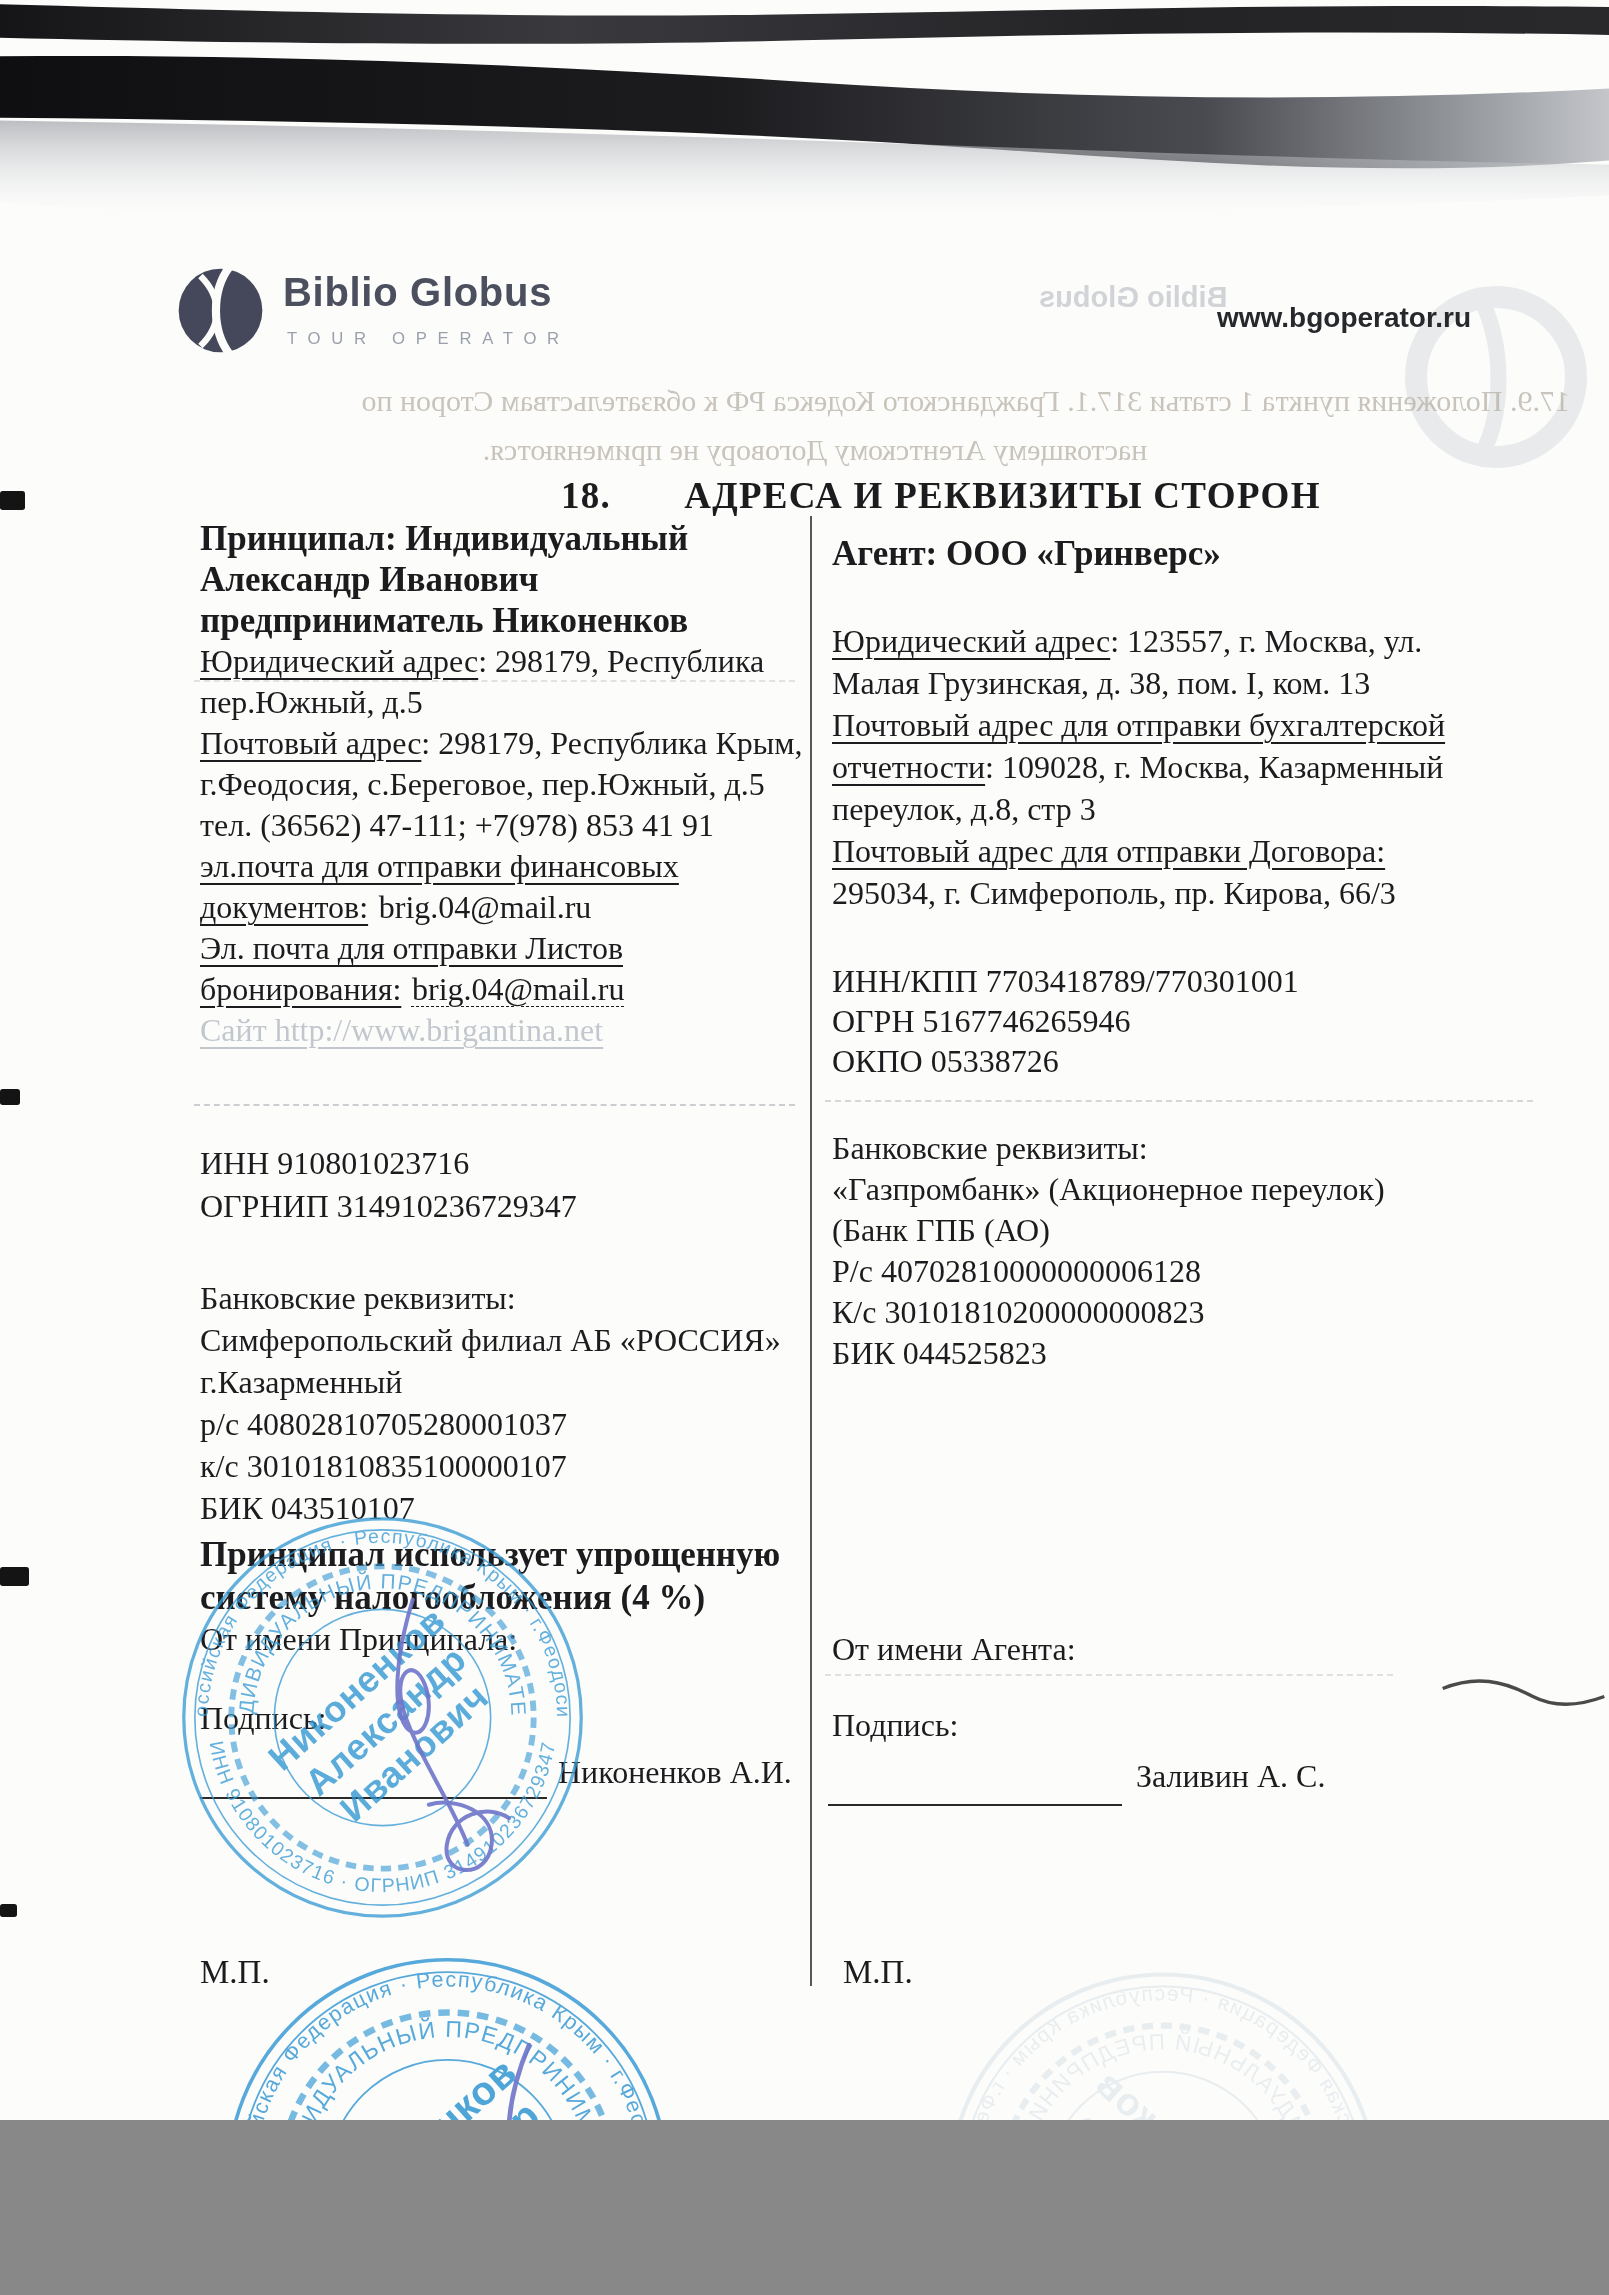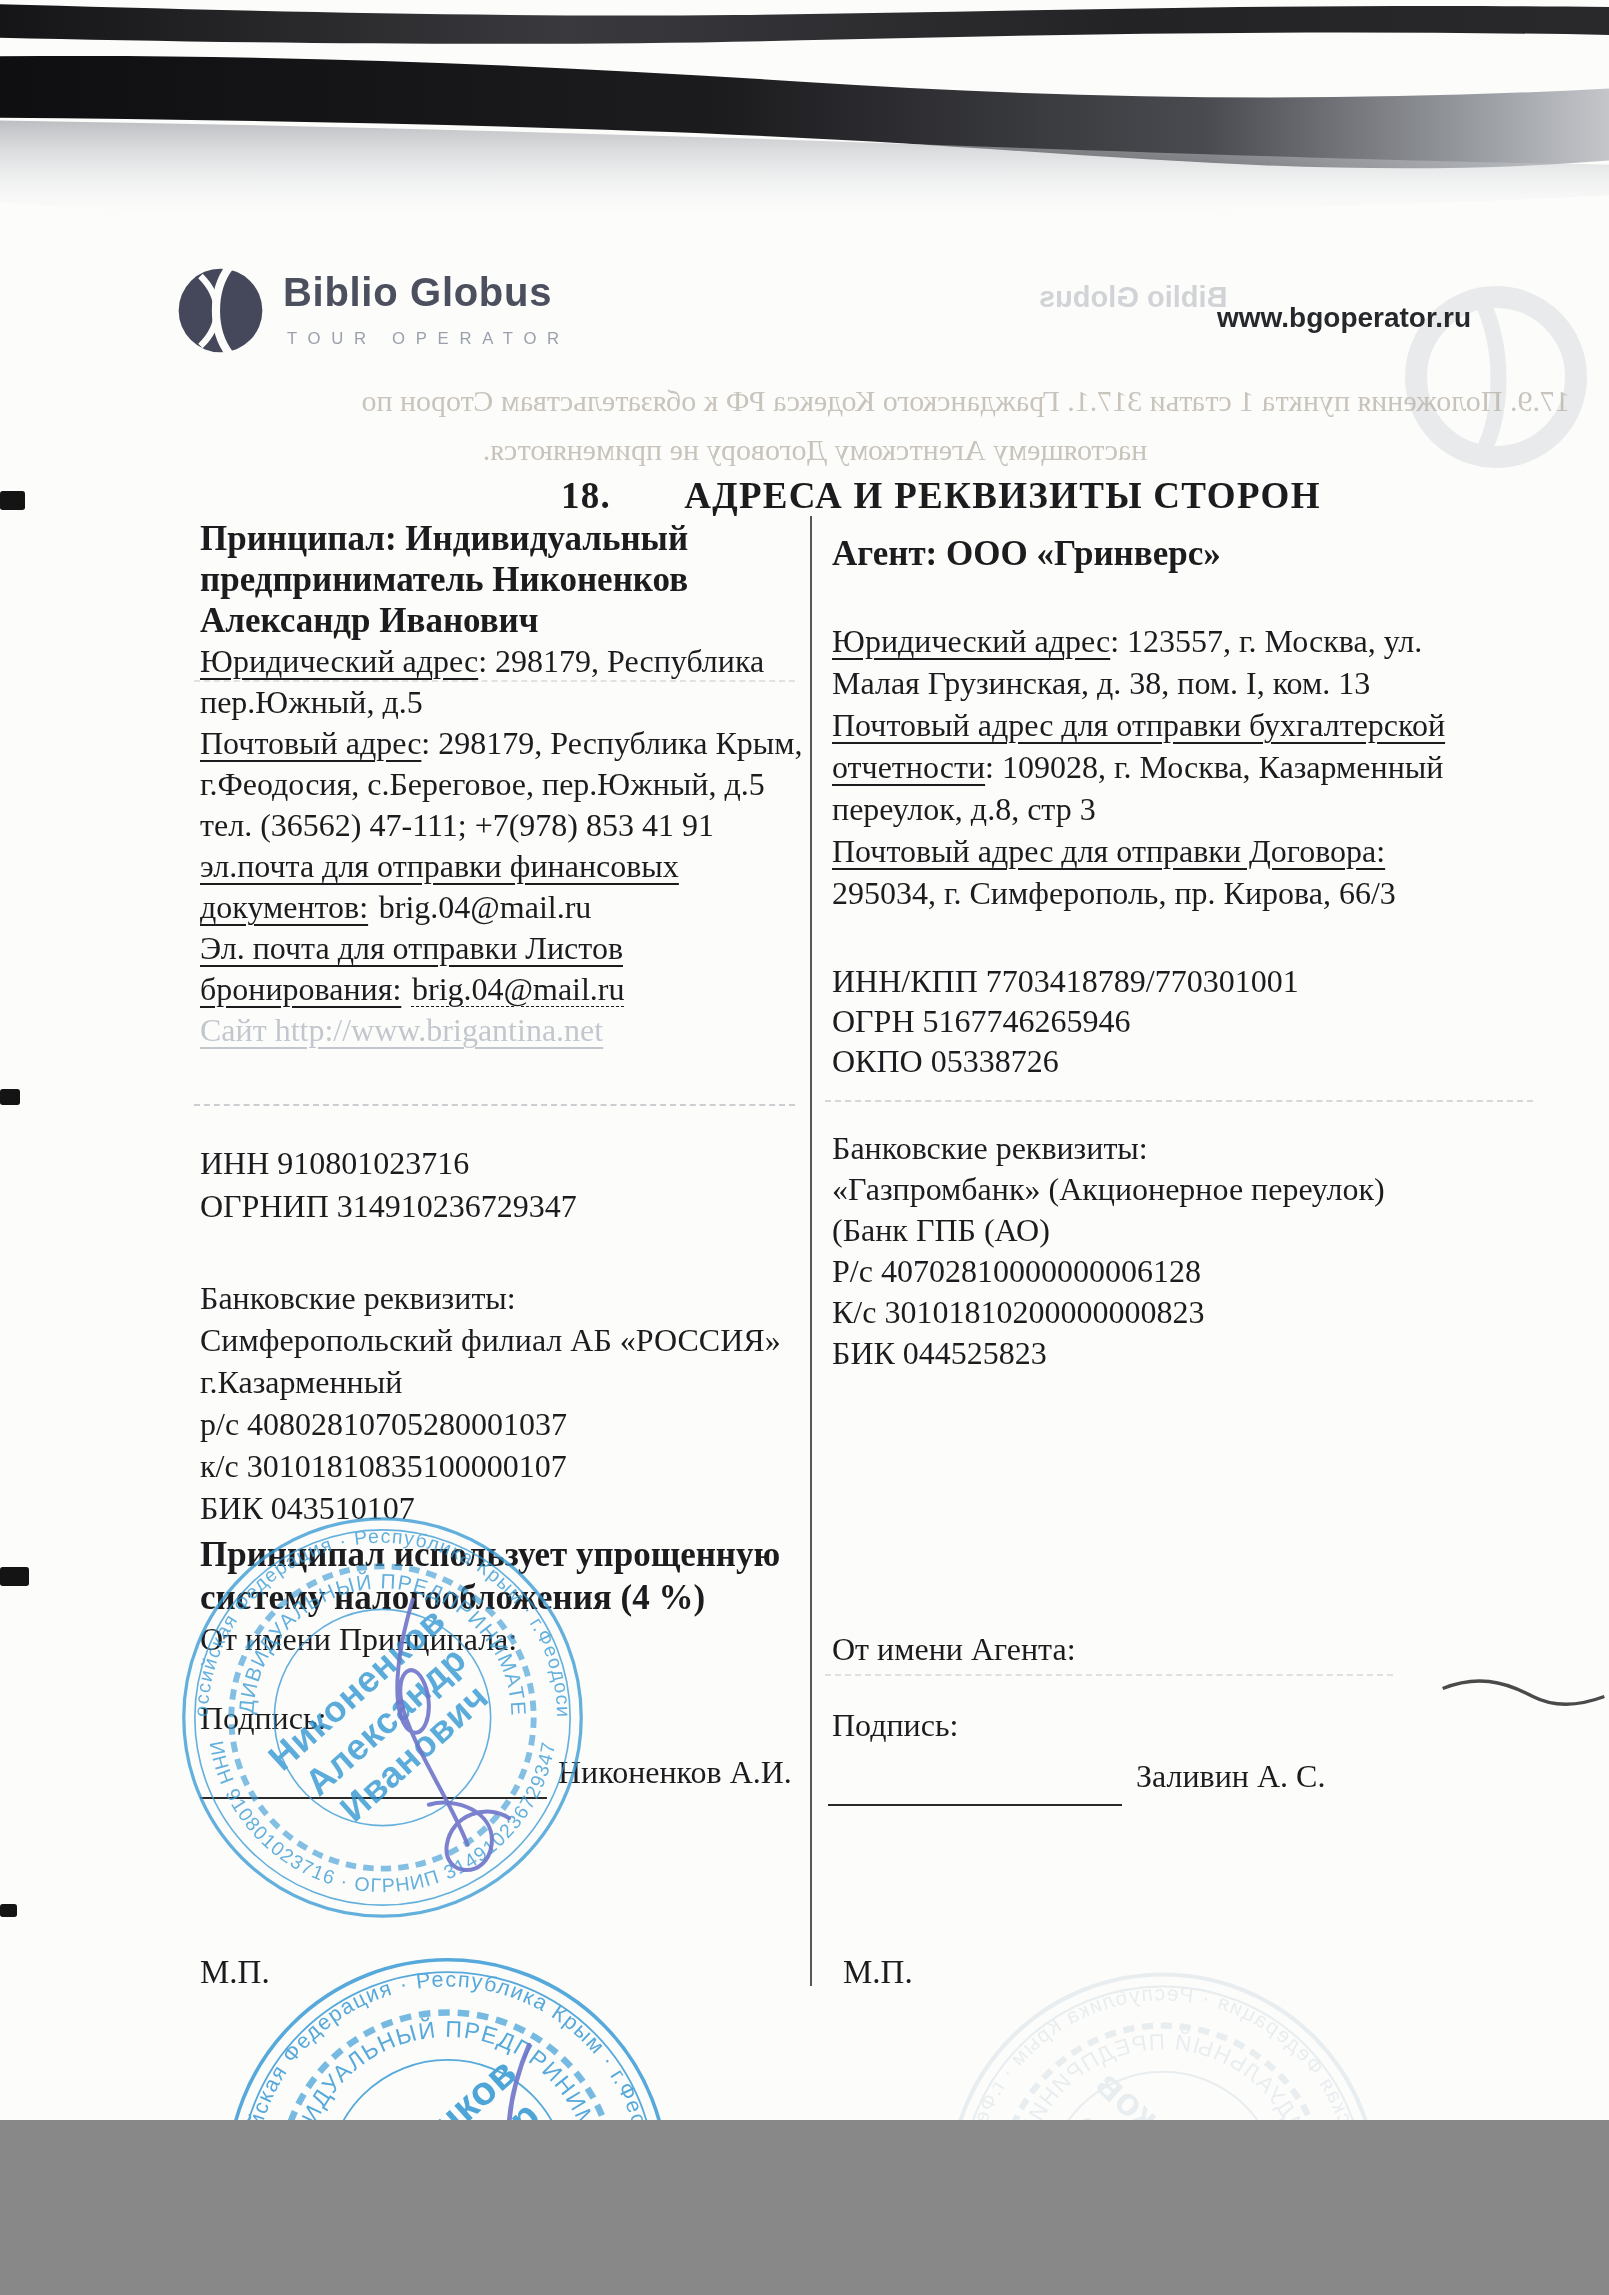--- a/index.html
+++ b/index.html
@@ -80,22 +80,22 @@
 
   <div class="abs b" style="left:561px;top:474px;font-size:37px;letter-spacing:1.3px;display:flex;gap:73px;">
     <span>18.</span>
     <span>АДРЕСА И РЕКВИЗИТЫ СТОРОН</span>
   </div>
 
   <div class="abs" style="left:810px;top:516px;width:2px;height:1470px;background:#3a3a3a;opacity:.85;"></div>
 
   <div class="col" style="left:200px;top:518px;">
     <div class="l b hline">Принципал: Индивидуальный</div>
+    <div class="l b hline">Александр Иванович</div>
     <div class="l b hline">предприниматель Никоненков</div>
-    <div class="l b hline">Александр Иванович</div>
     <div class="l"><span class="u">Юридический адрес</span><span>: 298179, Республика</span></div>
     <div class="l">пер.Южный, д.5</div>
     <div class="l"><span class="u">Почтовый адрес</span><span>: 298179, Республика Крым,</span></div>
     <div class="l">г.Феодосия, с.Береговое, пер.Южный, д.5</div>
     <div class="l">тел. (36562) 47-111; +7(978) 853 41 91</div>
     <div class="l u">эл.почта для отправки финансовых</div>
     <div class="l"><span class="u">документов:</span><span style="margin-left:10.7px;">brig.04@mail.ru</span></div>
     <div class="l u">Эл. почта для отправки Листов</div>
     <div class="l"><span class="u">бронирования:</span><span class="ud" style="margin-left:10.7px;">brig.04@mail.ru</span></div>
     <div class="l u faint">Сайт    http://www.brigantina.net</div>

